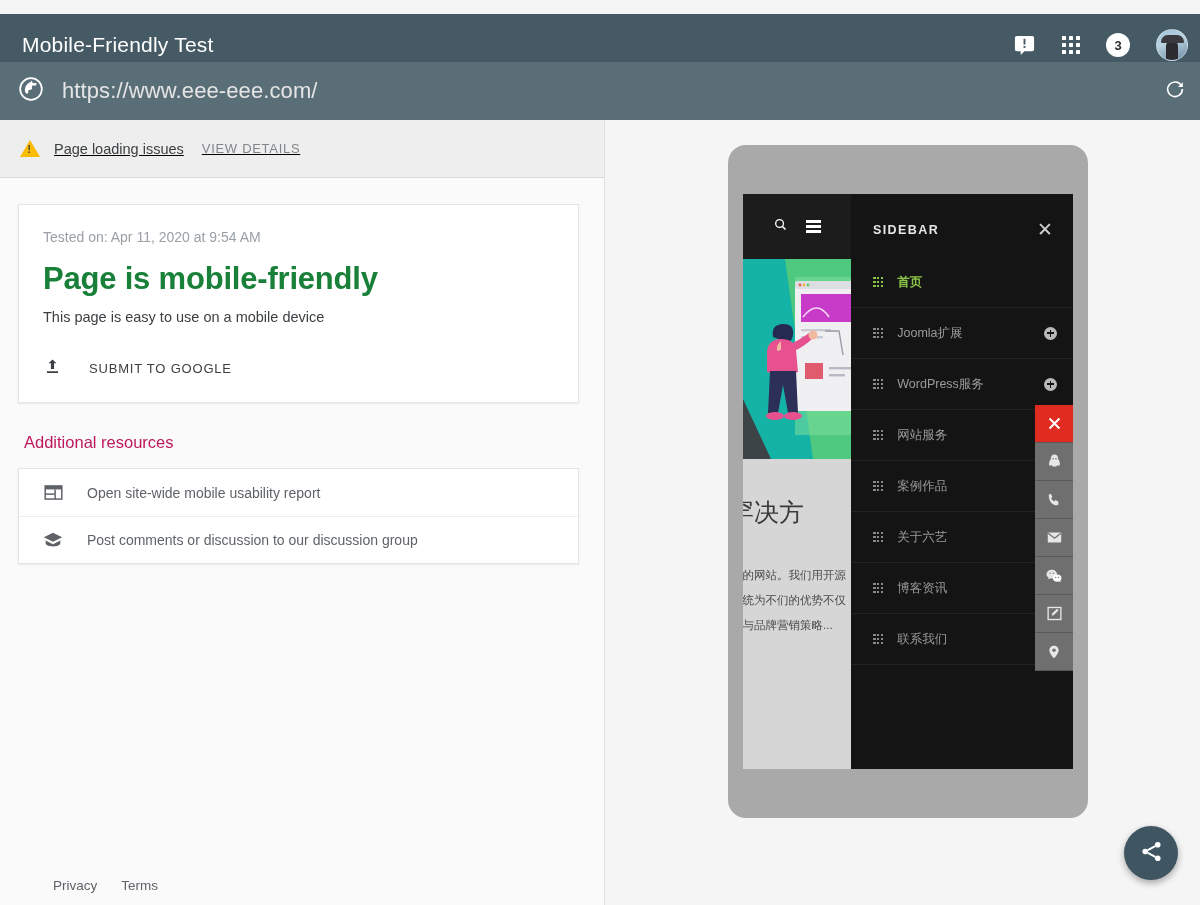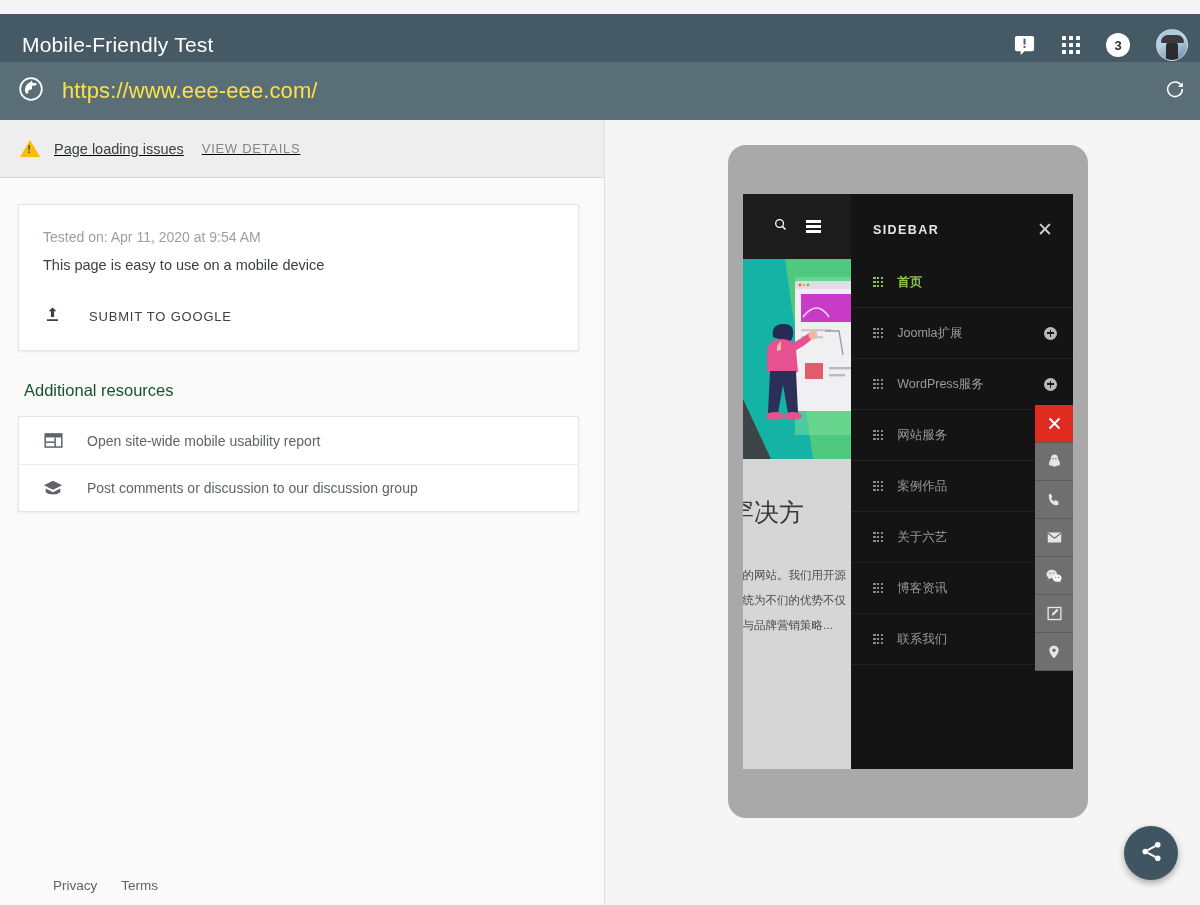--- a/index.html
+++ b/index.html
@@ -45,21 +45,21 @@
     background: #3a3a40; border-radius: 11px 11px 2px 2px;
   }
 
   
   .urlbar {
     position: absolute; left: 0; top: 62px; width: 1200px; height: 58px;
     background: #5a6e78; display: flex; align-items: center;
   }
   .globe-icon { margin-left: 18px; flex: 0 0 auto; }
   .url-text {
-    color: #fde047; font-size: 22px; margin-left: 18px; letter-spacing: .1px;
+    color: #e5e5e5; font-size: 22px; margin-left: 18px; letter-spacing: .1px;
     white-space: nowrap; overflow: hidden; text-overflow: ellipsis;
   }
   .reload-icon { position: absolute; right: 14px; top: 50%; transform: translateY(-50%); cursor: pointer; }
 
   
   .left-panel {
     position: absolute; left: 0; top: 120px; width: 605px; height: 785px;
     background: #fafafa; border-right: 1px solid #e0e0e0;
   }
   .issue-bar {
@@ -77,21 +77,21 @@
   .card {
     margin: 26px 25px 0 18px; background: #ffffff; border: 1px solid #e4e4e4;
     box-shadow: 0 1px 2px rgba(0,0,0,.07); padding: 24px 24px 22px 24px;
   }
   .tested-on { font-size: 14px; color: #9aa0a6; }
   .verdict { font-size: 31px; color: #188038; font-weight: 700; margin-top: 16px; letter-spacing: -.2px; }
   .verdict-sub { font-size: 14.5px; color: #3c4043; margin-top: 12px; }
   .submit-row { display: flex; align-items: center; margin-top: 32px; cursor: pointer; }
   .submit-label { font-size: 13px; letter-spacing: .8px; color: #3c4043; margin-left: 27px; }
 
-  .section-title { font-size: 16.5px; color: #14532d; margin: 30px 0 0 24px; }
+  .section-title { font-size: 16.5px; color: #be185d; margin: 30px 0 0 24px; }
   .res-card {
     margin: 16px 25px 0 18px; background: #fff; border: 1px solid #e4e4e4;
     box-shadow: 0 1px 2px rgba(0,0,0,.07);
   }
   .res-row { display: flex; align-items: center; height: 47px; padding: 0 20px; cursor: pointer; }
   .res-row + .res-row { border-top: 1px solid #ededed; }
   .res-icon { width: 28px; flex: 0 0 28px; display: flex; align-items: center; justify-content: center; }
   .res-label { font-size: 14px; color: #5f6368; margin-left: 20px; }
 
   .footer { position: absolute; left: 25px; bottom: 12px; display: flex; gap: 24px; margin-left: 28px; }
@@ -191,20 +191,21 @@
   <div class="left-panel">
 
     <div class="issue-bar">
       <span class="warn-tri"></span>
       <span class="issue-text">Page loading issues</span>
       <span class="view-details">VIEW DETAILS</span>
     </div>
 
     <div class="card">
       <div class="tested-on">Tested on: Apr 11, 2020 at 9:54 AM</div>
+      <div class="verdict">Page is mobile-friendly</div>
       <div class="verdict-sub">This page is easy to use on a mobile device</div>
       <div class="submit-row">
         <span>
           <svg width="19" height="19" viewBox="0 0 24 24">
               <path fill="#3c4043" d="M12 3l5 5h-3v7h-4V8H7z"></path>
               <rect x="5" y="18" width="14" height="2.2" fill="#3c4043"></rect>
             </svg>
         </span>
         <span class="submit-label">SUBMIT TO GOOGLE</span>
       </div>

